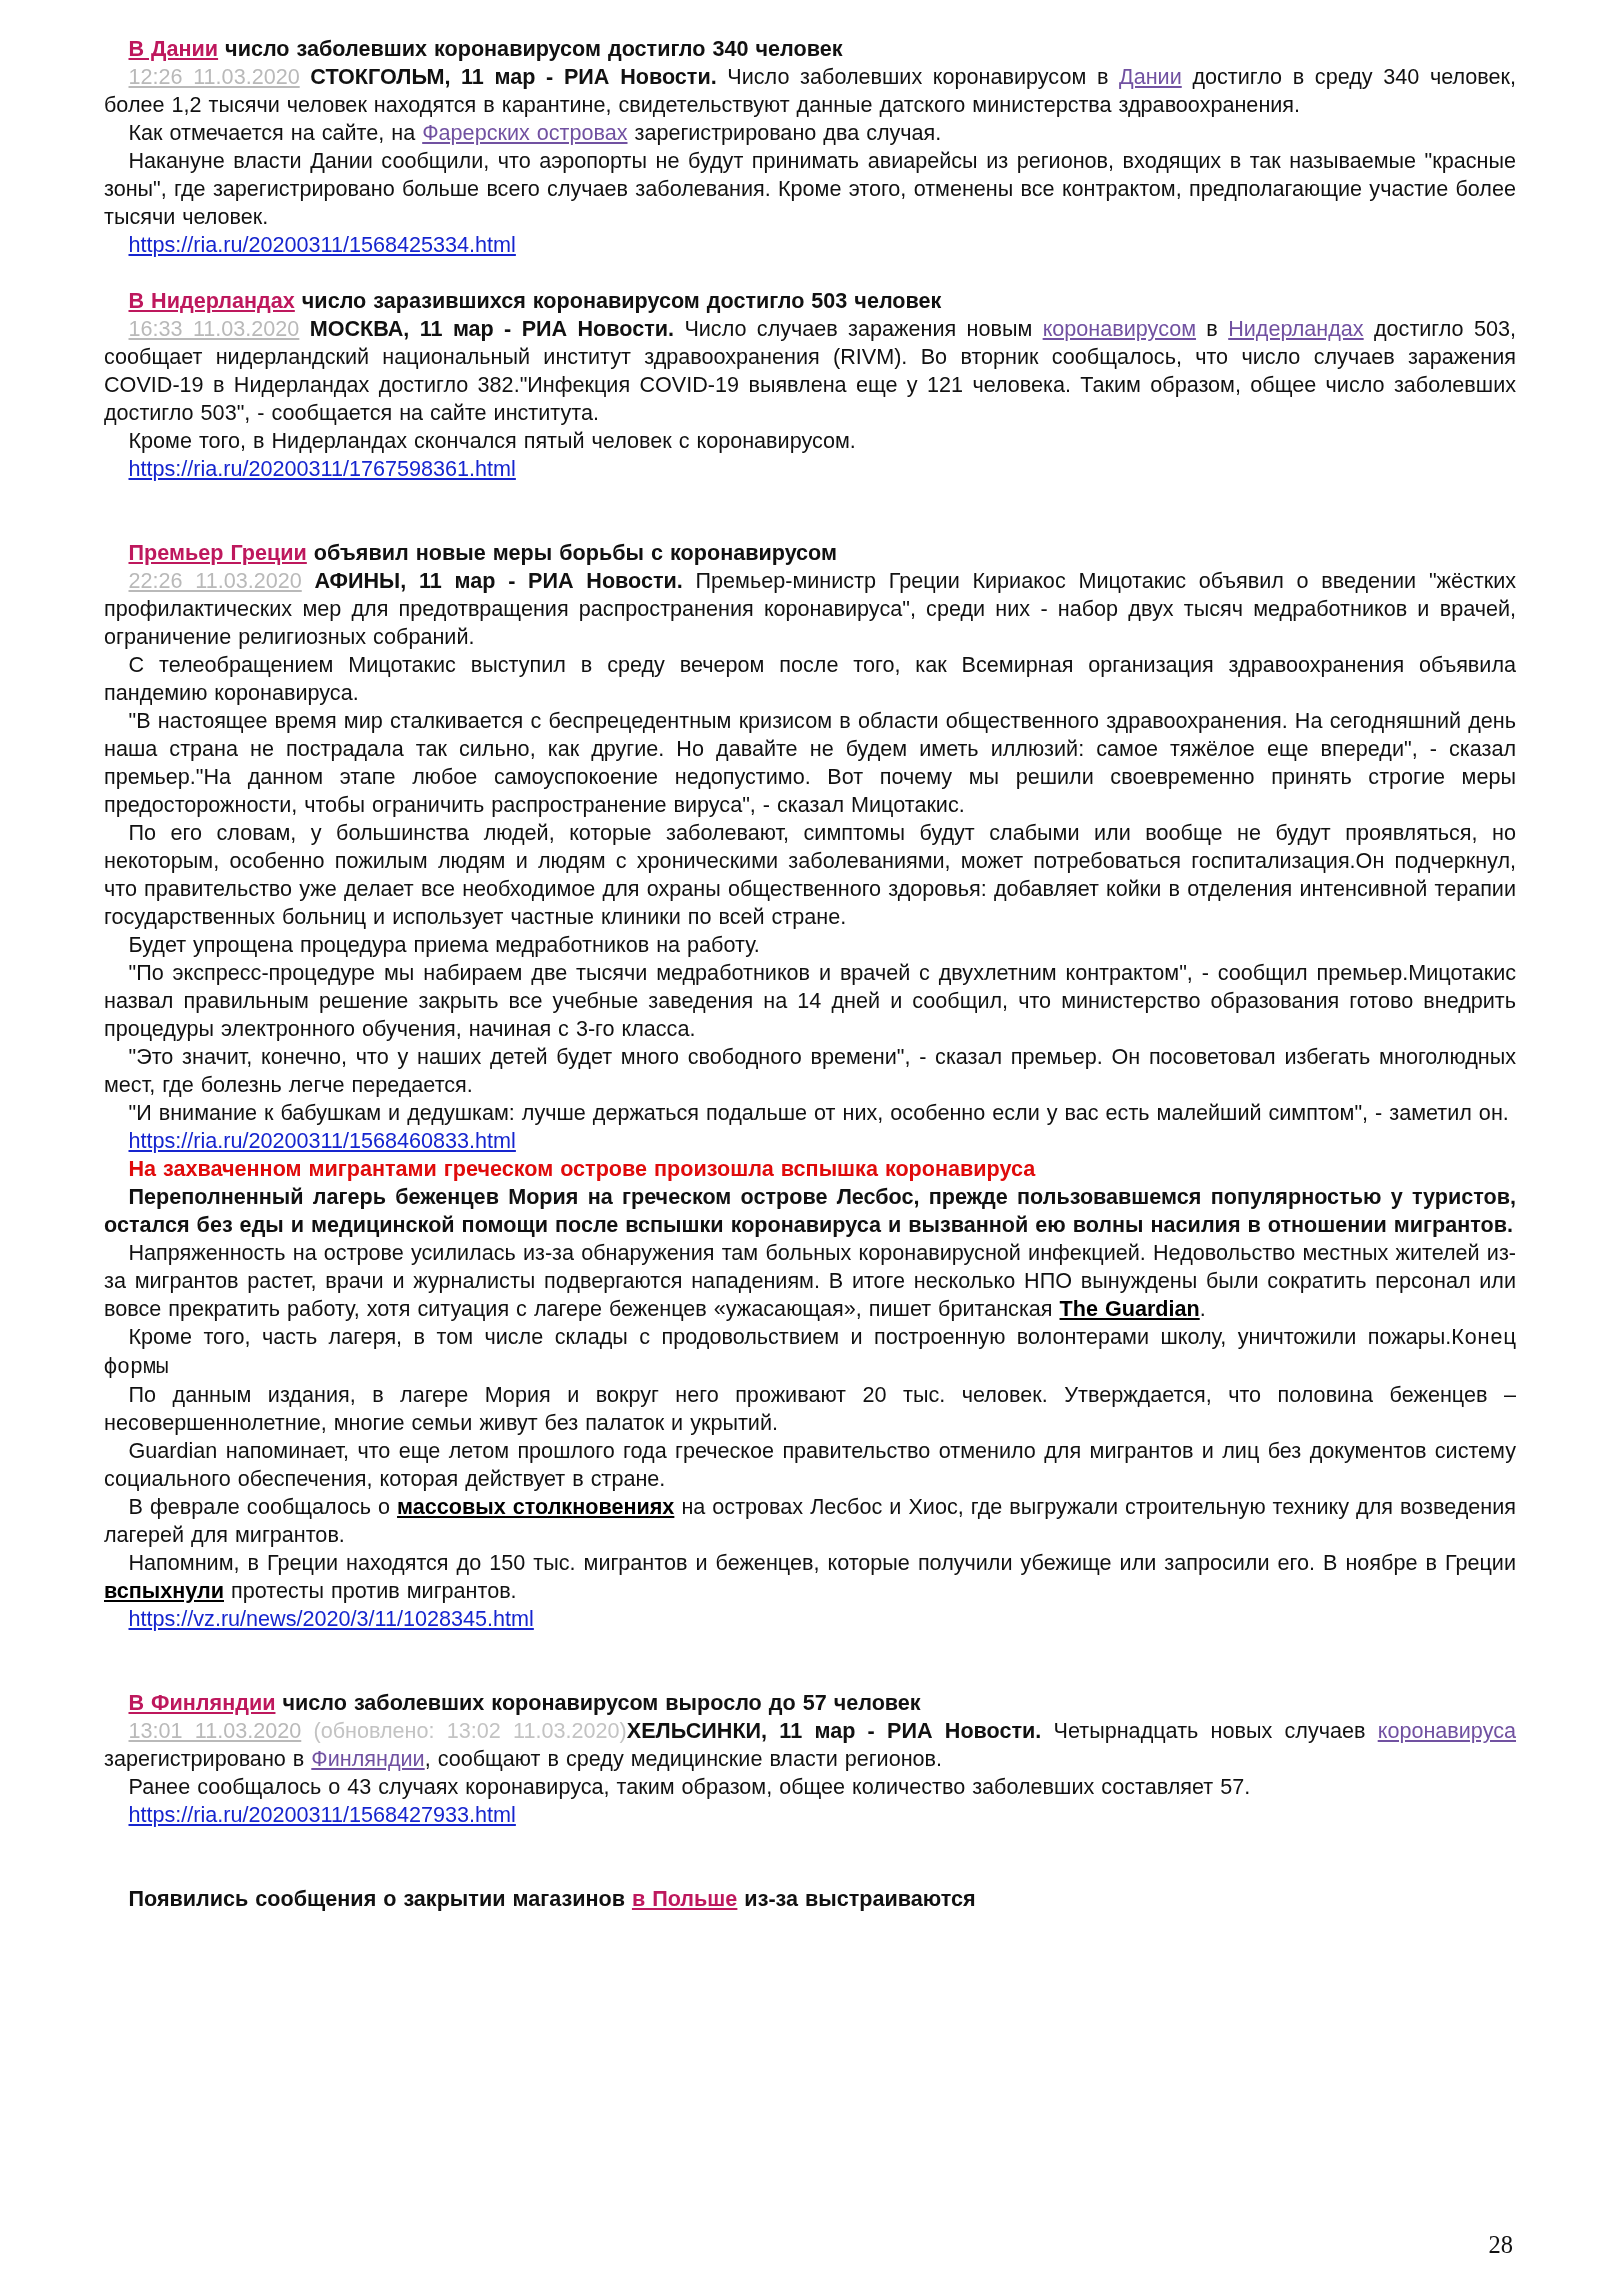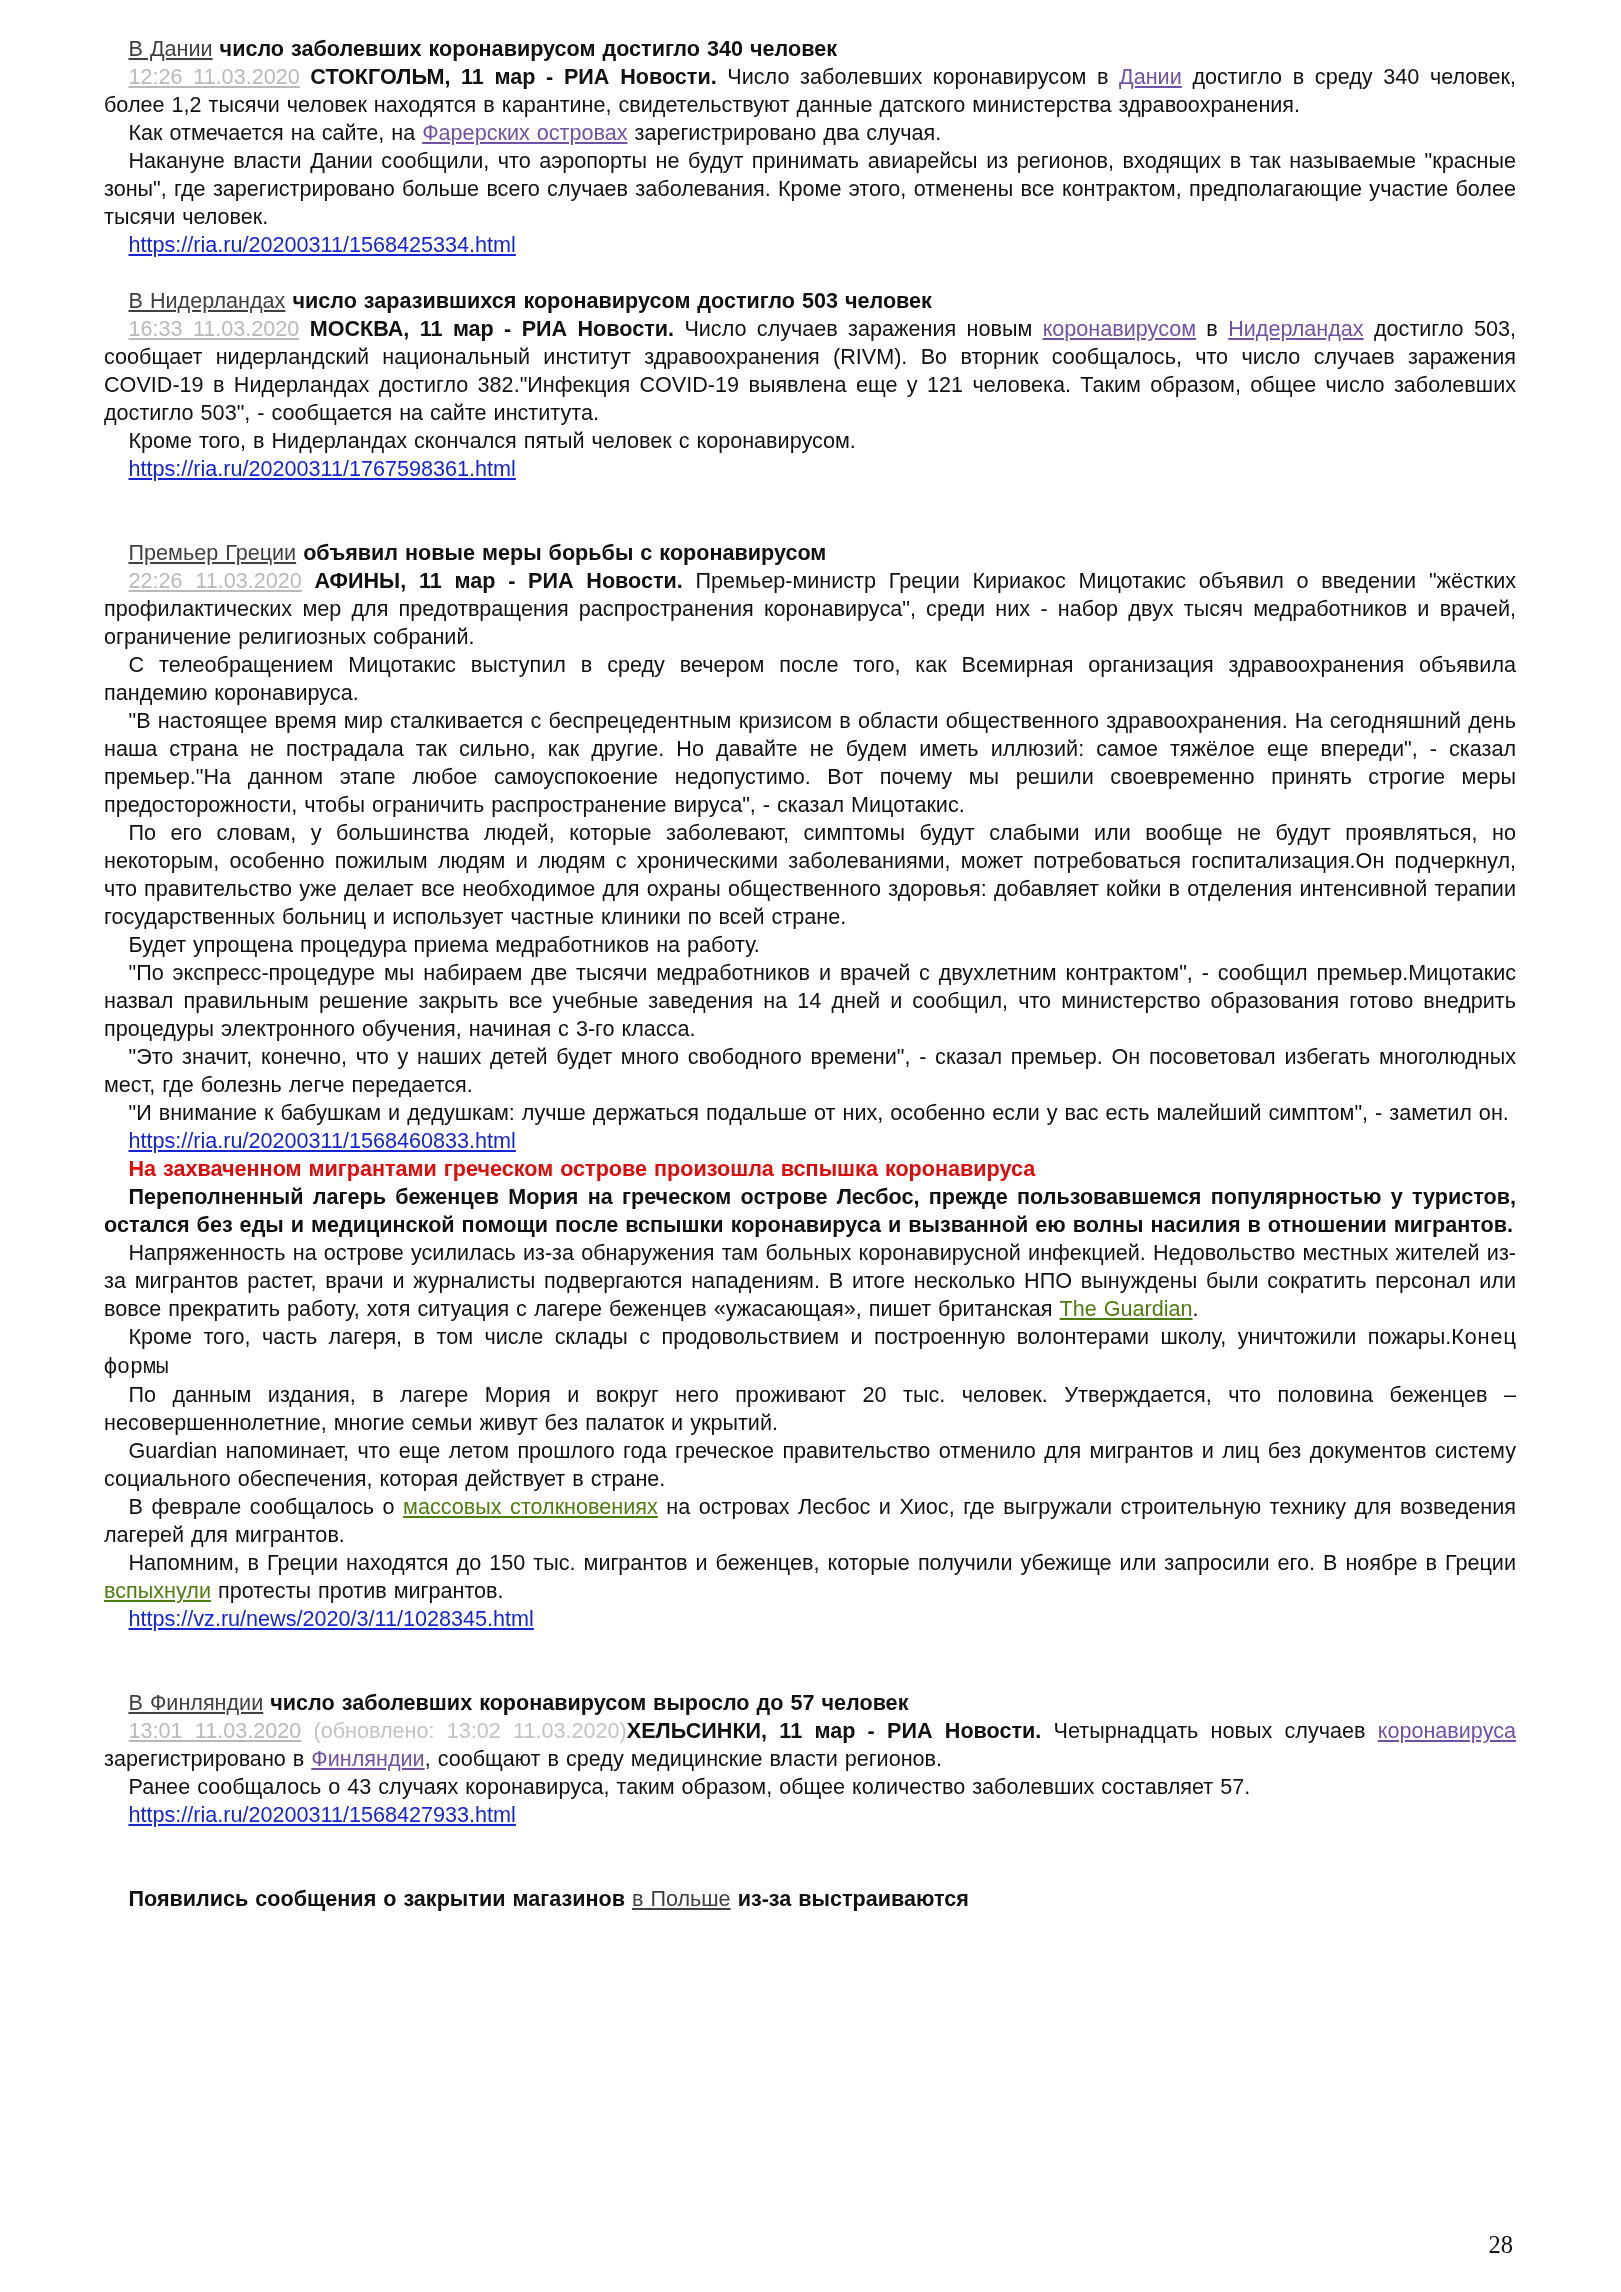--- a/index.html
+++ b/index.html
@@ -23,26 +23,26 @@
     margin: 0;
     text-align: justify;
     text-indent: 24.5px;
     word-spacing: 1px;
   }
   .para.heading { text-align: left; font-weight: bold; }
   .para.url { text-align: left; }
   .para.blank { text-align: left; }
   .run-n  { color: #111111; }
   .run-b  { font-weight: bold; color: #111111; }
-  .run-bu { font-weight: normal; color: #404040; text-decoration: underline; }
+  .run-bu { font-weight: bold; color: #be185d; text-decoration: underline; }
   .run-ts { color: #b9b9b9; text-decoration: underline; }
   .run-tsp{ color: #c3c3c3; }
   .run-lv { color: #7151a1; text-decoration: underline; }
   .run-lb { color: #1625cf; text-decoration: underline; }
-  .run-ub { color: #4d7c0f; text-decoration: underline; }
+  .run-ub { color: #000000; text-decoration: underline; font-weight: bold; }
   .run-rb { color: #e00b0b; font-weight: bold; }
   .run-serif { font-family: Liberation Mono, monospace; }
   #page-number {
     position: absolute;
     top: 2231px;
     right: 108px;
     font-family: "Liberation Serif", serif;
     font-size: 24.5px;
     color: #111111;
   }

